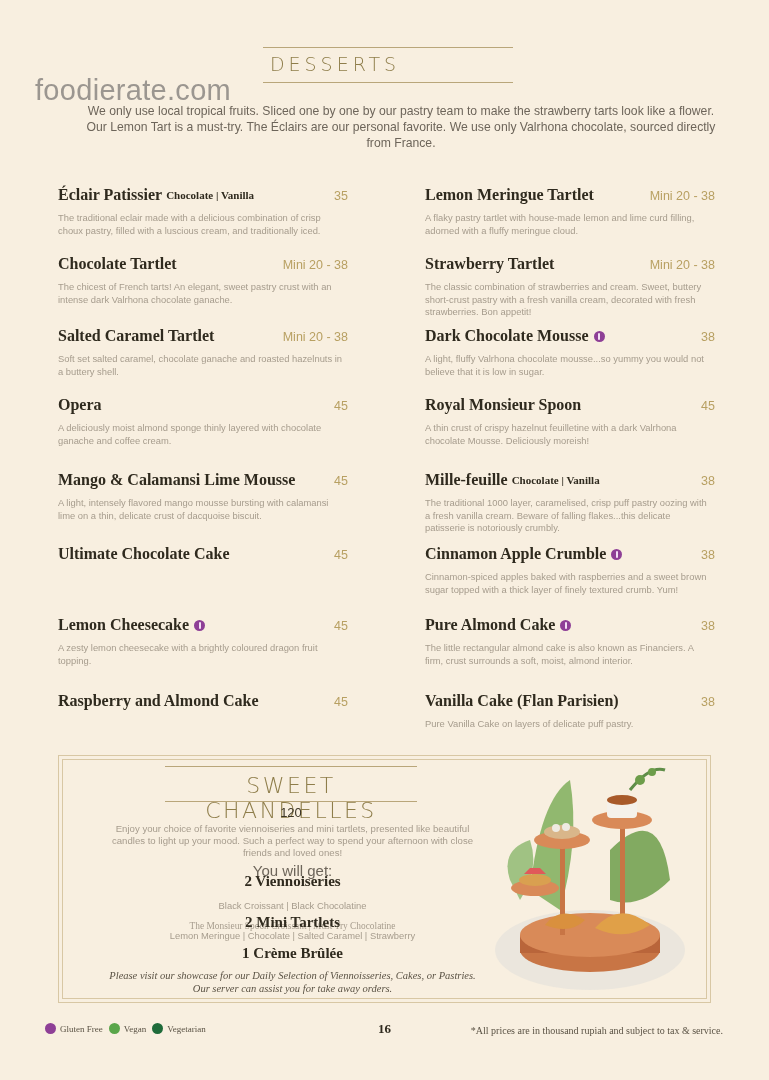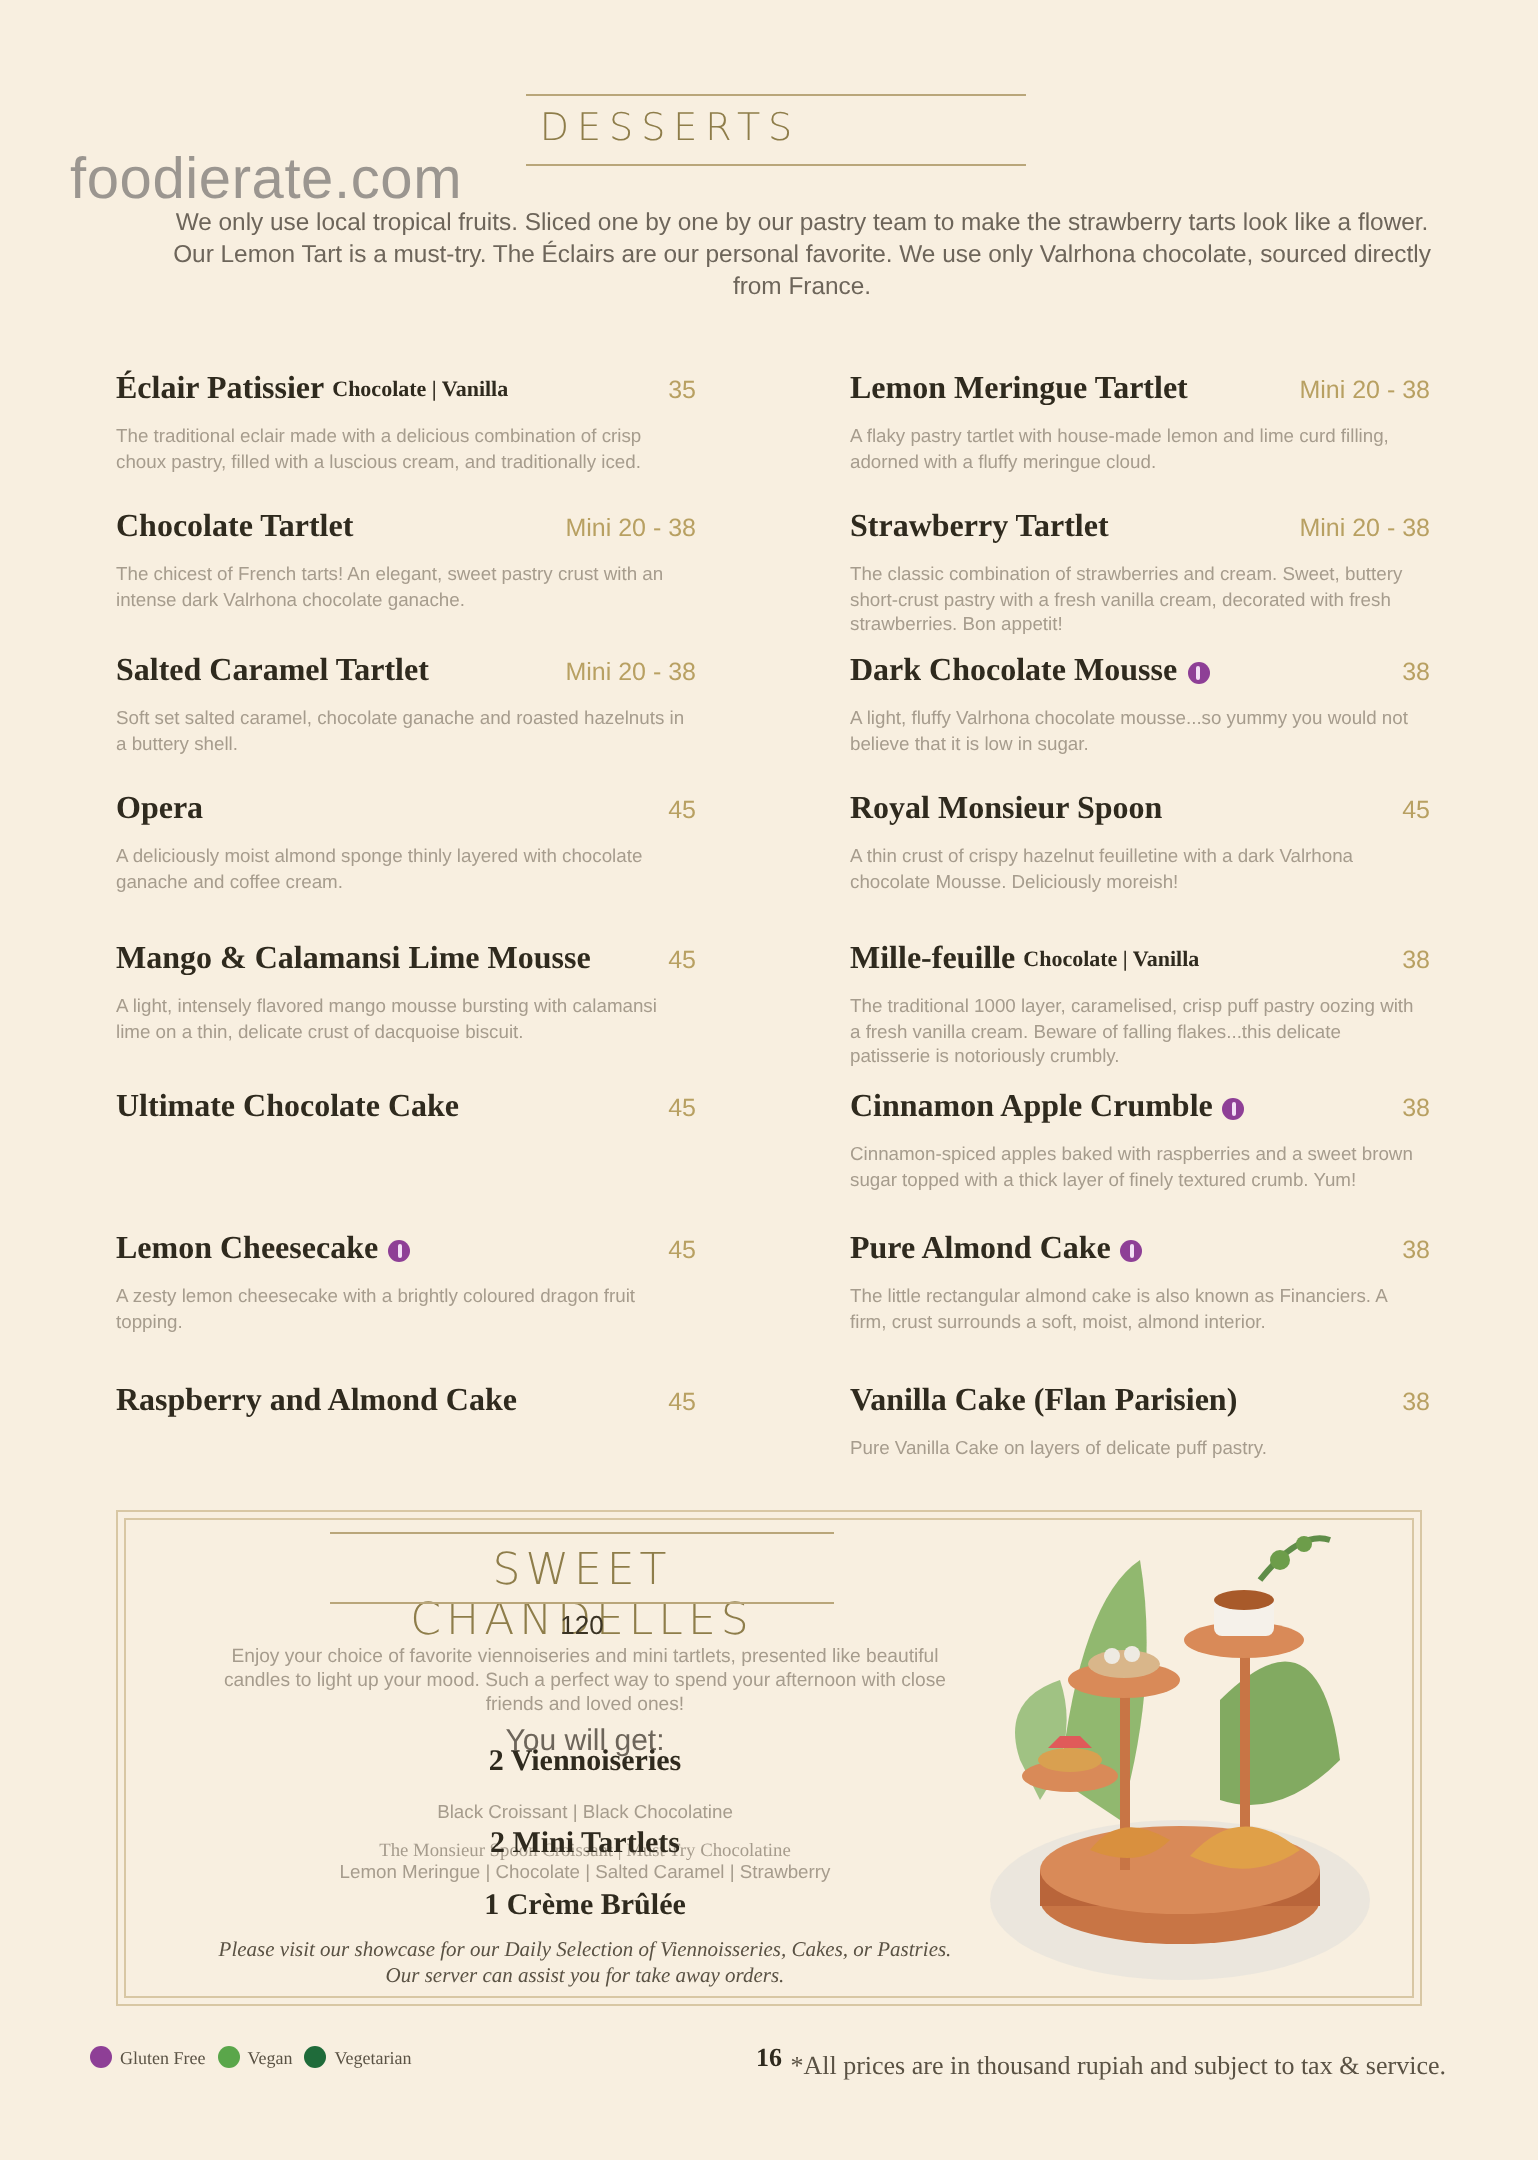--- a/index.html
+++ b/index.html
@@ -45,21 +45,21 @@
   .ch-price { position:absolute; left:165px; width:252px; top:805px; text-align:center; font-size:13px; color:#3a3324; }
   .ch-desc { position:absolute; left:110px; width:365px; top:823px; text-align:center; font-size:9.6px; line-height:12px; color:#a69c8d; }
   .ch-get { position:absolute; left:110px; width:365px; top:862px; text-align:center; font-size:15px; color:#6d655a; }
   .ch-h { position:absolute; left:110px; width:365px; text-align:center; font-family:"Liberation Serif", serif; font-weight:bold; font-size:15px; color:#2f2a1e; }
   .ch-s { position:absolute; left:110px; width:365px; text-align:center; font-size:9.4px; line-height:11.5px; color:#a69c8d; }
   .ch-note { position:absolute; left:90px; width:405px; top:969px; text-align:center; font-family:"Liberation Serif", serif; font-style:italic; font-size:10.5px; line-height:13px; color:#5a5244; }
   .illus { position:absolute; left:490px; top:760px; width:210px; height:240px; }
   .footer-legend { position:absolute; left:45px; top:1023px; display:flex; align-items:center; font-family:"Liberation Serif", serif; font-size:9px; color:#5a5244; }
   .legend-dot { width:11px; height:11px; border-radius:50%; display:inline-block; margin-right:4px; margin-left:6px; }
   .page-num { position:absolute; left:0; width:769px; text-align:center; top:1021px; font-family:"Liberation Serif", serif; font-weight:bold; font-size:13px; color:#2f2a1e; }
-  .disclaimer { position:absolute; right:46px; top:1025px; font-family:"Liberation Serif", serif; font-size:13px; color:#5a5244; }
+  .disclaimer { position:absolute; right:46px; top:1025px; font-family:"Liberation Serif", serif; font-size:10px; color:#5a5244; }
 </style>
 </head>
 <body>
 
 <div class="watermark">foodierate.com</div>
 
 <div class="hline" style="left:263px;top:47px;width:250px;"></div>
 <div class="section-title">DESSERTS</div>
 <div class="hline" style="left:263px;top:82px;width:250px;"></div>
 <div class="intro">We only use local tropical fruits. Sliced one by one by our pastry team to make the strawberry tarts look like a flower. Our Lemon Tart is a must-try. The Éclairs are our personal favorite. We use only Valrhona chocolate, sourced directly from France.</div>

